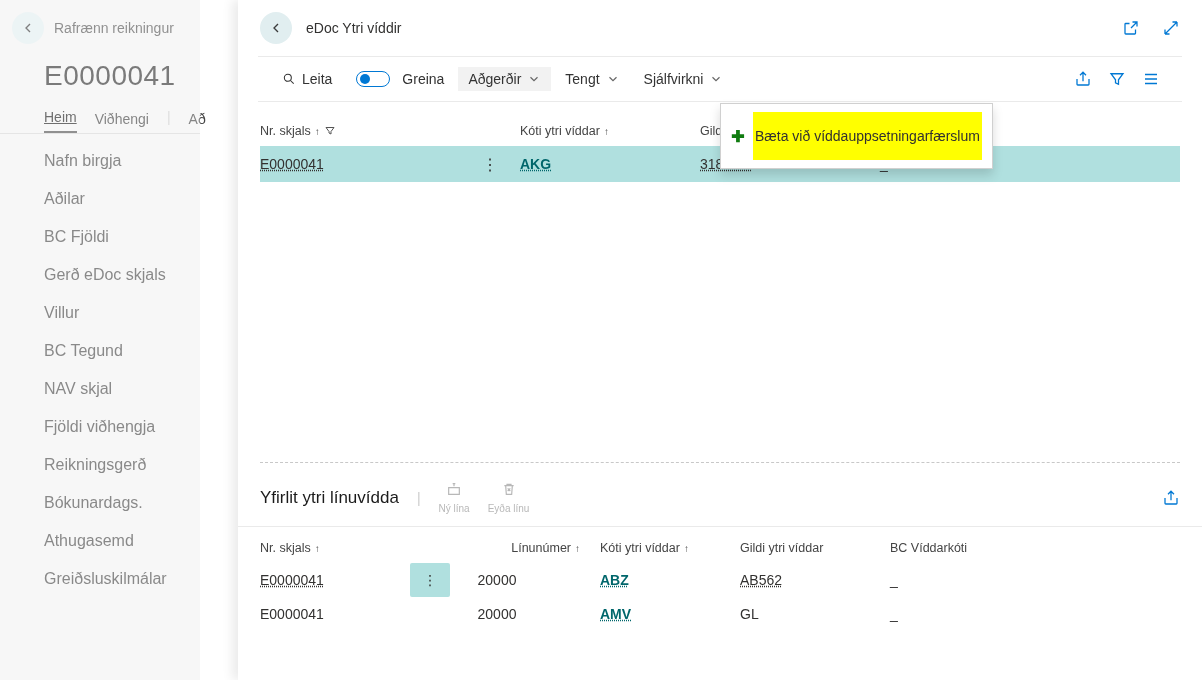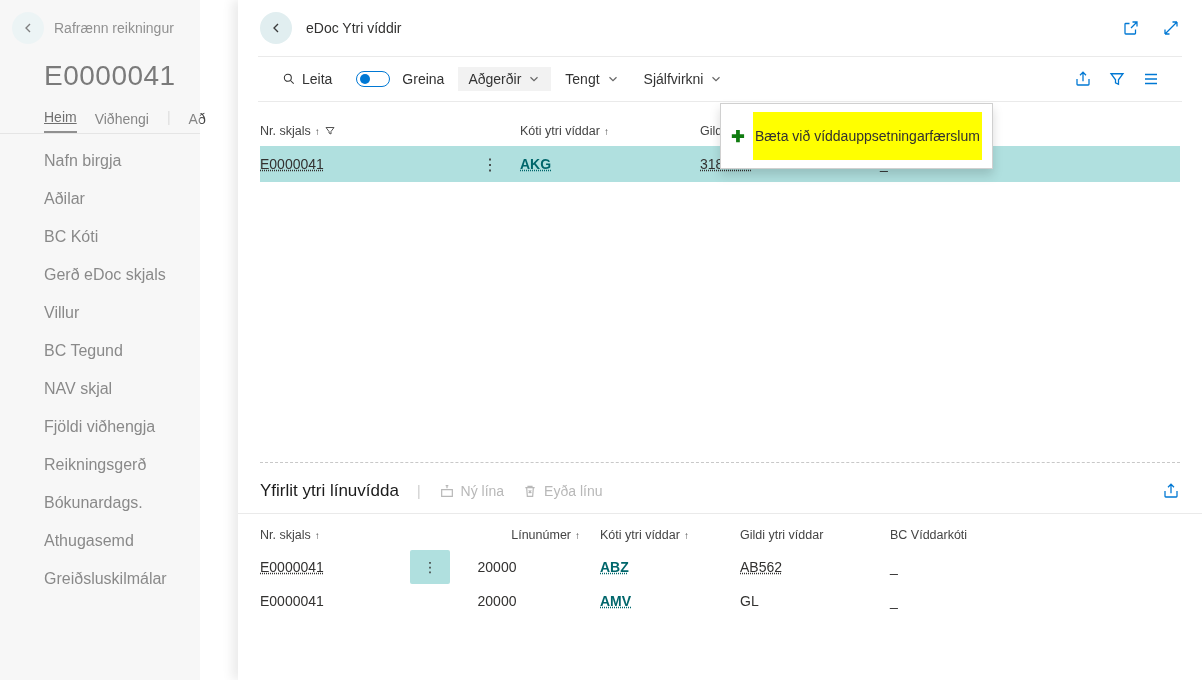--- a/index.html
+++ b/index.html
@@ -216,22 +216,23 @@
   
   .bottom-header {
     display:flex; align-items:center; gap:18px;
     padding: 18px 22px 12px 22px;
     border-bottom: 1px solid #eaeaea;
   }
   .bottom-title { font-size: 17px; font-weight: 400; color:#1b1b1b;}
   .bottom-sep { color:#ccc; }
   .bottom-action {
     display:flex; align-items:center; gap:6px;
-    color:#b8b8b8; font-size:14px;
+    color:#b8b8b8; font-size:10px;
     cursor: not-allowed;
+    flex-direction: column;
   }
   .bottom-action svg {width:16px;height:16px;}
   .bottom-spacer { flex:1;}
   .share-icon-blue { color:#0078d4; width:18px; height:18px; cursor:pointer;}
 
   .thead2 {
     display:grid;
     grid-template-columns: 160px 20px 140px 160px 150px 140px;
     font-size: 12.5px; color:#444;
     padding: 14px 22px 8px 22px;
@@ -264,21 +265,21 @@
   <div class="doc-code">E0000041</div>
   <div class="tabs">
     <div class="tab active">Heim</div>
     <div class="tab">Viðhengi</div>
     <div class="tab-divider">|</div>
     <div class="tab">Að</div>
   </div>
   <div class="field-list">
     <div class="field-item">Nafn birgja</div>
     <div class="field-item">Aðilar</div>
-    <div class="field-item">BC Kóti</div>
+    <div class="field-item">BC Fjöldi</div>
     <div class="field-item">Gerð eDoc skjals</div>
     <div class="field-item">Villur</div>
     <div class="field-item">BC Tegund</div>
     <div class="field-item">NAV skjal</div>
     <div class="field-item">Fjöldi viðhengja</div>
     <div class="field-item">Reikningsgerð</div>
     <div class="field-item">Bókunardags.</div>
     <div class="field-item">Athugasemd</div>
     <div class="field-item">Greiðsluskilmálar</div>
   </div>

